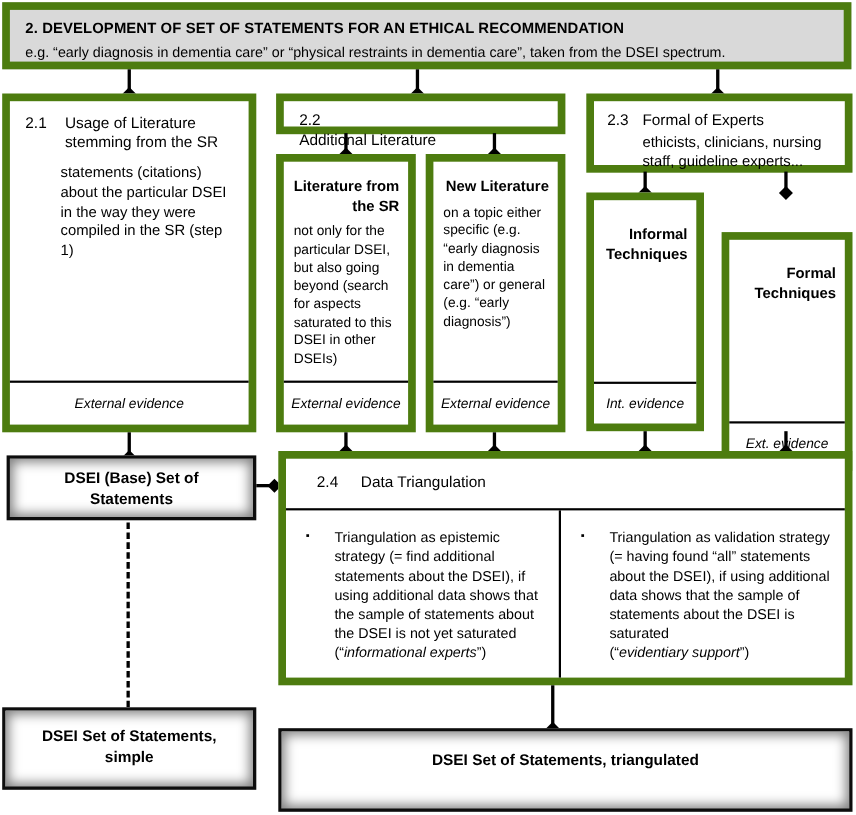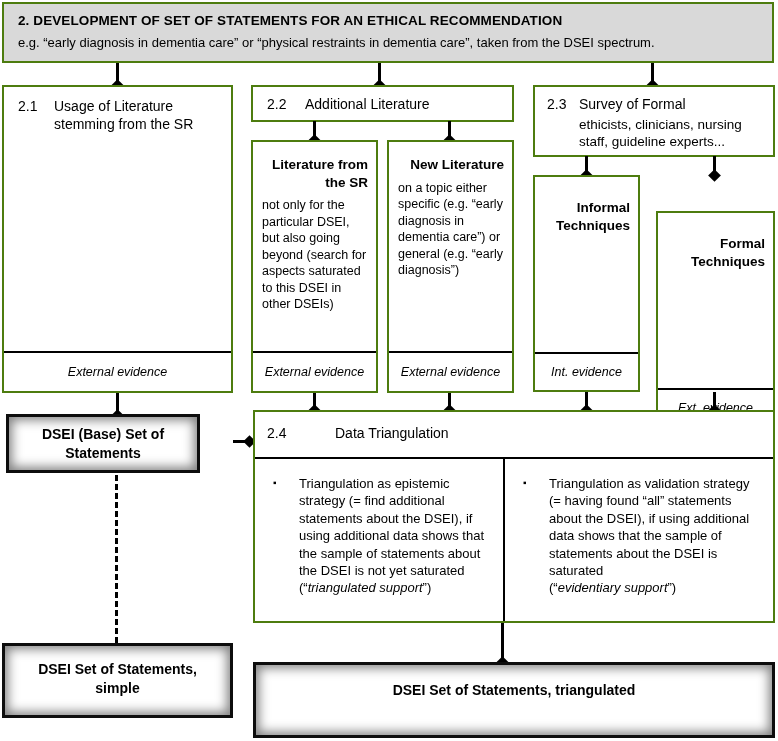--- a/index.html
+++ b/index.html
@@ -1,20 +1,20 @@
 <!DOCTYPE html>
 <html><head>
 <meta charset="utf-8">
 <style>
   html,body{margin:0;padding:0;background:#fff;}
   .canvas{
     position:relative;width:778px;height:741px;background:#ffffff;
     font-family:"Liberation Sans",sans-serif;color:#000;overflow:hidden;
   }
-  .box{position:absolute;background:#fff;border:2px solid #4d7c0f;box-sizing:border-box;}
+  .box{position:absolute;background:#fff;border:7px solid #4d7c0f;box-sizing:border-box;}
   .header-box{background:#d9d9d9;}
   .shadow-box{
     border:3px solid #0d0d0d;
     box-shadow:inset 0 0 11px 3px rgba(0,0,0,0.50);
     display:flex;align-items:center;justify-content:center;text-align:center;
     font-weight:bold;font-size:14px;line-height:1.35;
   }
   .line{position:absolute;background:#000;}
   .dashed-v{position:absolute;border-left:3px dashed #000;background:none;}
   .diamond{position:absolute;width:9px;height:9px;background:#000;transform:rotate(45deg);}
@@ -54,25 +54,26 @@
   <div class="line" style="left:651px;top:63px;width:3px;height:24px;"></div>
   <div class="diamond" style="left:113px;top:81px;"></div>
   <div class="diamond" style="left:375px;top:81px;"></div>
   <div class="diamond" style="left:648px;top:81px;"></div>
 
   <div class="box" style="left:2px;top:85px;width:231px;height:308px;">
     <div class="colhead" style="padding:11px 10px 6px 14px;">
       <span class="num" style="width:36px;">2.1</span>
       <span style="max-width:160px;">Usage of Literature stemming from the SR</span>
     </div>
+    <div class="body-text" style="padding:4px 14px 0 14px;font-size:13.5px;">statements (citations) about the particular DSEI in the way they were compiled in the SR (step 1)</div>
     <div class="footer-band">External evidence</div>
   </div>
 
   <div class="box" style="left:251px;top:85px;width:263px;height:37px;">
-    <div class="colhead" style="padding:9px 10px 0 14px;">
+    <div class="colhead" style="padding:9px 10px 0 14px;flex-direction:column;">
       <span class="num" style="width:38px;">2.2</span>
       <span>Additional Literature</span>
     </div>
   </div>
 
   <div class="line" style="left:313px;top:121px;width:3px;height:22px;"></div>
   <div class="line" style="left:448px;top:121px;width:3px;height:22px;"></div>
   <div class="diamond" style="left:310px;top:136px;"></div>
   <div class="diamond" style="left:445px;top:136px;"></div>
 
@@ -84,21 +85,21 @@
 
   <div class="box" style="left:387px;top:140px;width:127px;height:253px;">
     <div class="sub-title">New Literature</div>
     <div class="sub-body">on a topic either specific (e.g. “early diagnosis in dementia care”) or general (e.g. “early diagnosis”)</div>
     <div class="footer-band">External evidence</div>
   </div>
 
   <div class="box" style="left:533px;top:85px;width:242px;height:72px;">
     <div class="colhead" style="padding:9px 10px 0 12px;">
       <span class="num" style="width:32px;">2.3</span>
-      <span>Survey of Formal</span>
+      <span>Formal of Experts</span>
     </div>
     <div class="body-text" style="padding:2px 12px 0 12px;font-size:13.5px;">ethicists, clinicians, nursing staff, guideline experts...</div>
   </div>
 
   <div class="line" style="left:585px;top:156px;width:3px;height:22px;"></div>
   <div class="line" style="left:713px;top:156px;width:3px;height:22px;"></div>
   <div class="diamond" style="left:582px;top:171px;"></div>
   <div class="diamond" style="left:710px;top:171px;"></div>
 
   <div class="box" style="left:533px;top:175px;width:107px;height:217px;">
@@ -115,40 +116,40 @@
   <div class="line" style="left:313px;top:393px;width:3px;height:20px;"></div>
   <div class="line" style="left:448px;top:393px;width:3px;height:20px;"></div>
   <div class="line" style="left:585px;top:392px;width:3px;height:21px;"></div>
   <div class="line" style="left:713px;top:392px;width:3px;height:21px;"></div>
   <div class="diamond" style="left:310px;top:406px;"></div>
   <div class="diamond" style="left:445px;top:406px;"></div>
   <div class="diamond" style="left:582px;top:406px;"></div>
   <div class="diamond" style="left:710px;top:406px;"></div>
   <div class="diamond" style="left:113px;top:411px;"></div>
 
-  <div class="box shadow-box" style="left:6px;top:414px;width:194px;height:59px;">
+  <div class="box shadow-box" style="left:6px;top:414px;width:227px;height:59px;">
     <div style="max-width:160px;">DSEI (Base) Set of Statements</div>
   </div>
 
   <div class="line" style="left:233px;top:440px;width:21px;height:3px;"></div>
   <div class="diamond" style="left:245px;top:437px;"></div>
 
   <div class="box" style="left:253px;top:410px;width:522px;height:213px;">
-    <div class="colhead" style="padding:13px 10px 0 12px;border-bottom:none;gap:28px;">
+    <div class="colhead" style="padding:13px 10px 0 28px;border-bottom:none;">
       <span class="num" style="width:40px;">2.4</span>
       <span>Data Triangulation</span>
     </div>
     <div style="position:absolute;left:0;right:0;top:45px;height:2px;background:#000;"></div>
     <div class="bullets">
       <div class="bullet-cell left">
         <div class="bullet">
           <span class="mark">▪</span>
           <span>
             <span>Triangulation as epistemic strategy (= find additional statements about the DSEI), if using additional data shows that the sample of statements about the DSEI is not yet saturated</span>
-            <span class="paren-line"><span>(“</span><em>triangulated support</em><span>”)</span></span>
+            <span class="paren-line"><span>(“</span><em>informational experts</em><span>”)</span></span>
           </span>
         </div>
       </div>
       <div class="bullet-cell right">
         <div class="bullet">
           <span class="mark">▪</span>
           <span>
             <span>Triangulation as validation strategy (= having found “all” statements about the DSEI), if using additional data shows that the sample of statements about the DSEI is saturated</span>
             <span class="paren-line"><span>(“</span><em>evidentiary support</em><span>”)</span></span>
           </span>

